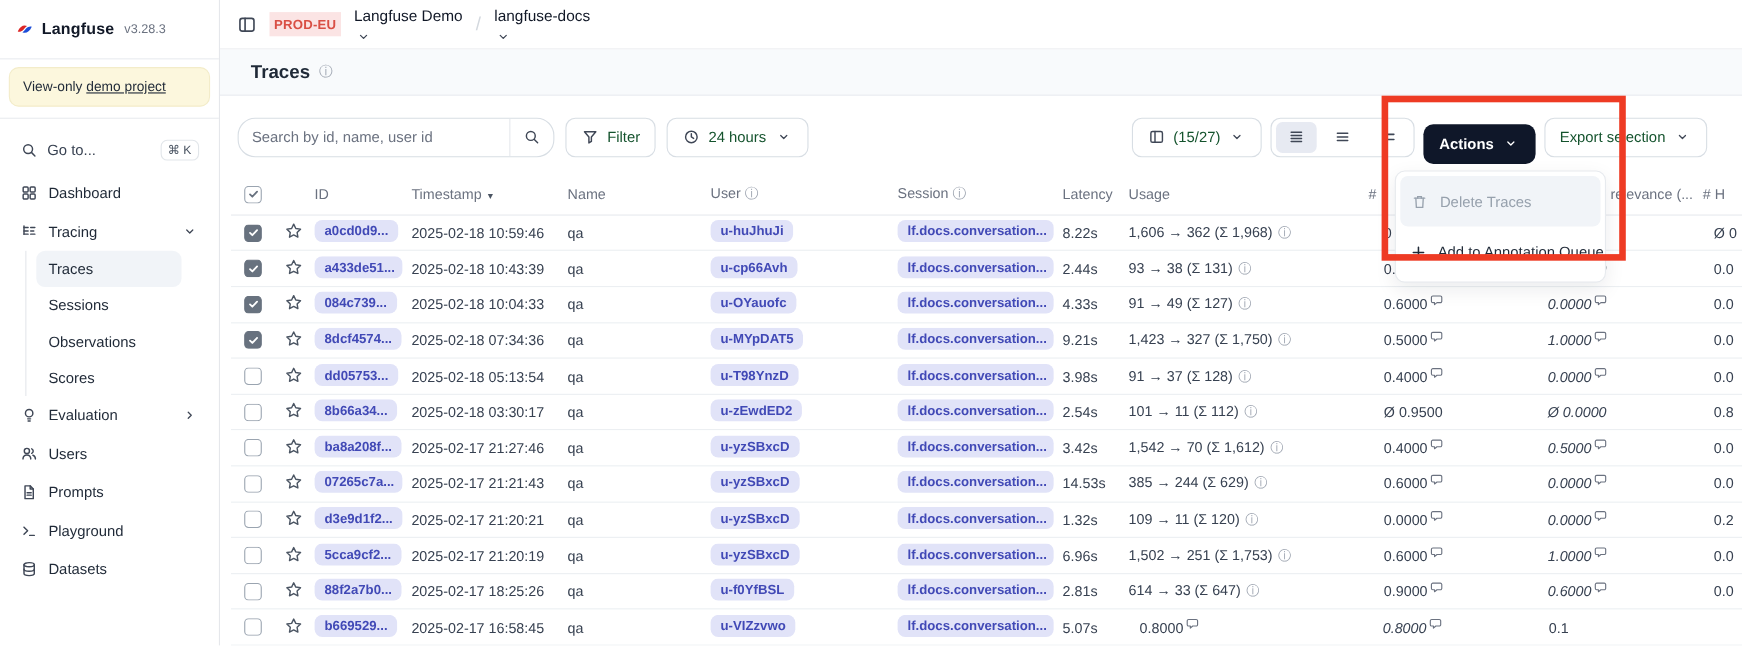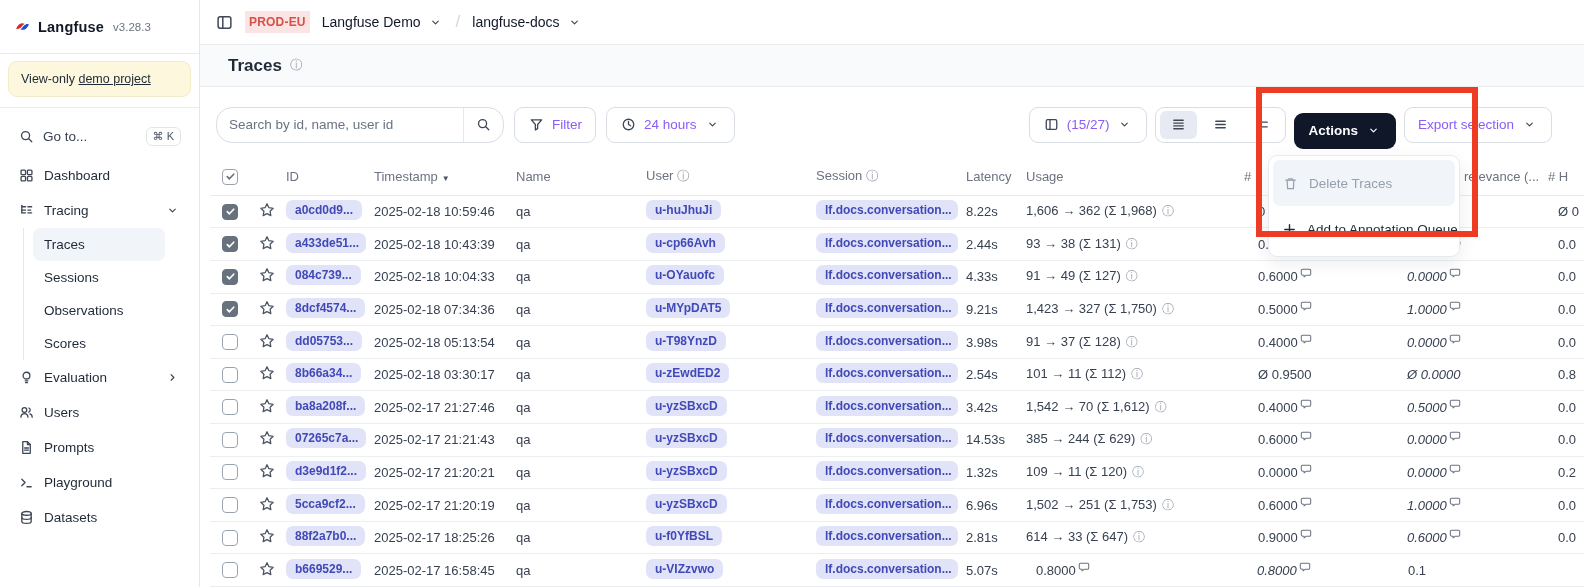--- a/index.html
+++ b/index.html
@@ -22,33 +22,33 @@
   .nav-item .lbl { flex:1; }
   .sub-group { border-left:1px solid #e4e7eb; margin-left:13px; display:flex; flex-direction:column; }
   .sub-item { height:33px; display:flex; align-items:center; margin:0 24px 0 9px; padding-left:11px; border-radius:8px; font-size:13.5px; color:#1f2937; cursor:pointer; }
   .sub-item.active { background:#f1f4f8; }
   .icn { display:inline-flex; align-items:center; justify-content:center; width:17px; }
 
   
   .main { flex:1; display:flex; flex-direction:column; min-width:0; }
   .topbar { height:53px; border-bottom:1px solid #e9ecef; display:flex; align-items:center; gap:12px; padding:0 16px; background:#fff; }
   .env-badge { background:#fbe4e4; color:#d94f45; font-size:12px; font-weight:600; border-radius:0; padding:4px 4px; letter-spacing:.2px; }
-  .crumb { display:flex; align-items:center; gap:6px; font-size:14px; font-weight:500; color:#111827; cursor:pointer; }
+  .crumb { display:flex; align-items:flex-start; gap:6px; font-size:14px; font-weight:500; color:#111827; cursor:pointer;flex-direction:column; }
   .slash { color:#d3d8de; font-size:17px; }
   .titlebar { height:49px; background:#f8fafc; border-bottom:1px solid #e9ecef; display:flex; align-items:center; padding:0 28px; gap:8px; }
   .page-title { font-size:17px; font-weight:700; color:#1f2937; }
   .info-i { color:#9ca3af; font-size:12.5px; }
 
   
   .toolbar { display:flex; align-items:center; gap:10px; padding:14px 32px 0 16px; }
   .search-wrap { display:flex; align-items:stretch; width:288px; height:36px; border:1px solid #d8dee4; border-radius:16px; overflow:hidden; background:#fff; }
   .search-wrap input { flex:1; border:0; outline:none; padding:0 12px; font-size:13.5px; color:#374151; font-family:inherit; background:transparent; }
   .search-wrap input::placeholder { color:#6b7280; }
   .search-btn { width:40px; display:flex; align-items:center; justify-content:center; border-left:1px solid #e5e9ed; cursor:pointer; }
-  .tbtn { height:36px; display:inline-flex; align-items:center; gap:7px; border:1px solid #d8dee4; border-radius:9px; background:#fff; padding:0 13px; font-size:13.5px; font-weight:500; color:#8b5cf6; cursor:pointer; white-space:nowrap; }
+  .tbtn { height:36px; display:inline-flex; align-items:center; gap:7px; border:1px solid #d8dee4; border-radius:9px; background:#fff; padding:0 13px; font-size:13.5px; font-weight:500; color:#14532d; cursor:pointer; white-space:nowrap; }
   .right-cluster { margin-left:auto; display:flex; align-items:center; gap:8px; }
   .toggle-group { height:36px; border:1px solid #d8dee4; border-radius:9px; display:flex; align-items:center; gap:5px; padding:0 4px; background:#fff; }
   .tg-btn { width:37px; height:28px; border-radius:6px; display:flex; align-items:center; justify-content:center; cursor:pointer; }
   .tg-btn.sel { background:#e7eaf2; }
   .actions-btn { height:36px; border-radius:9px; background:#0f1729; color:#fff; font-size:13.5px; font-weight:600; display:inline-flex; align-items:center; gap:7px; padding:8px 14px; cursor:pointer; border:0;margin-top:12px; }
   .export-btn { height:36px; }
 
   
   .table { margin:10px 0 0 10px; width:1374px; }
   .trow { display:grid; grid-template-columns:38px 30px 88px 142px 130px 170px 150px 60px 222px 150px 150px 44px; align-items:center; height:32.6px; border-bottom:1px solid #eceff2; font-size:13px; color:#374151; }

